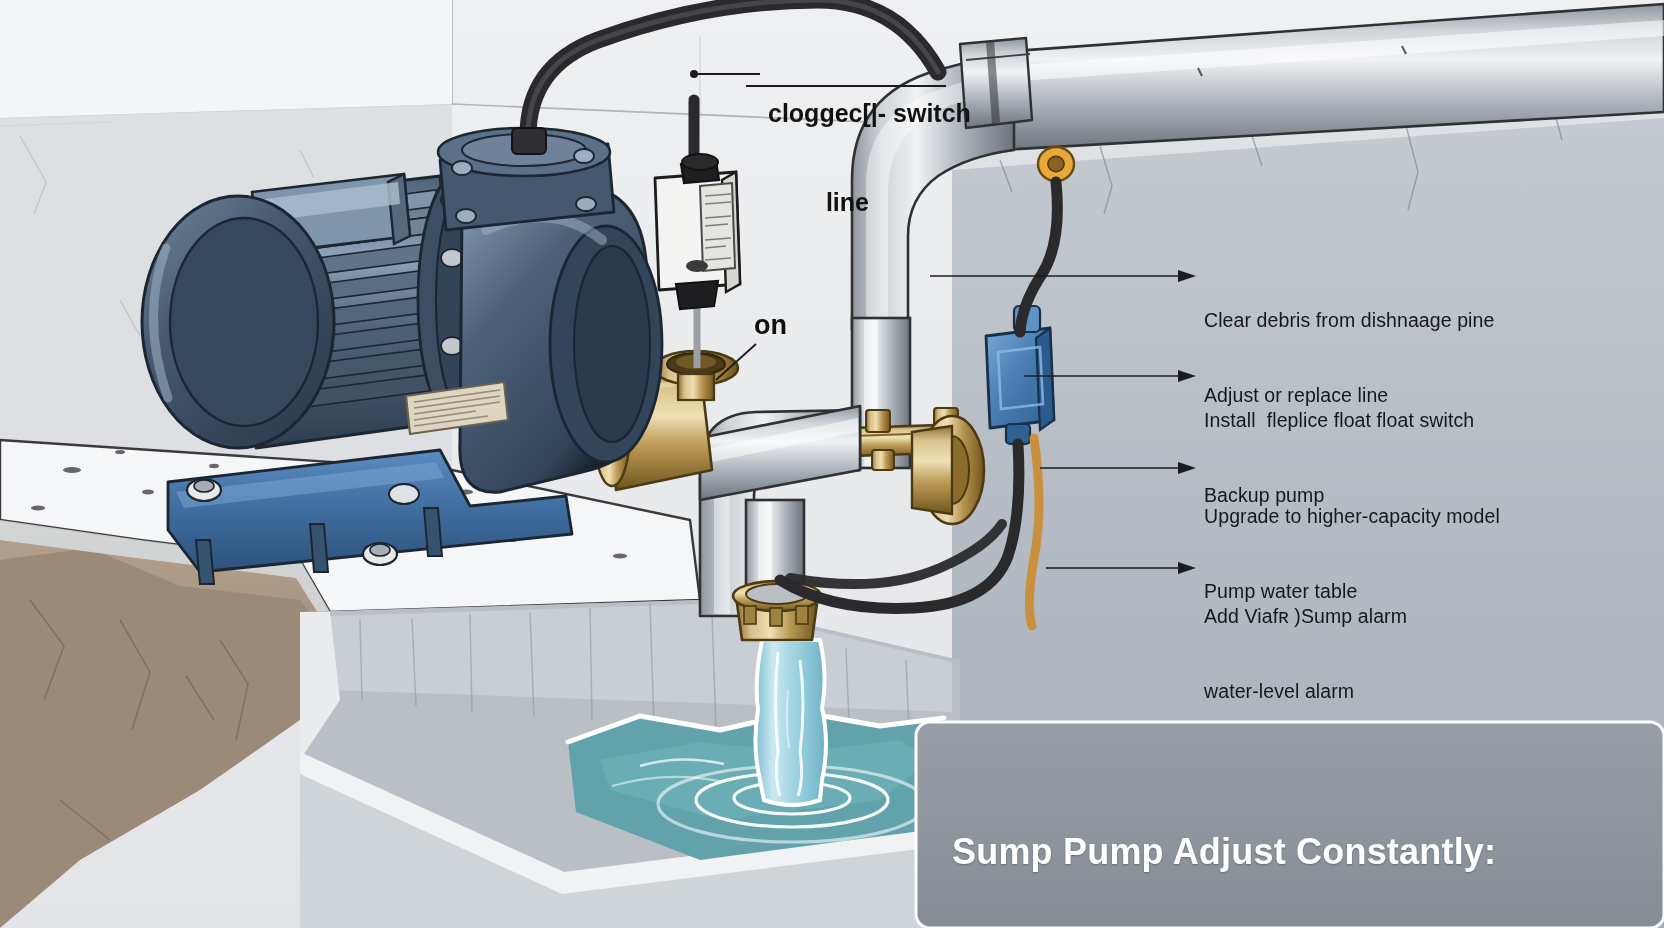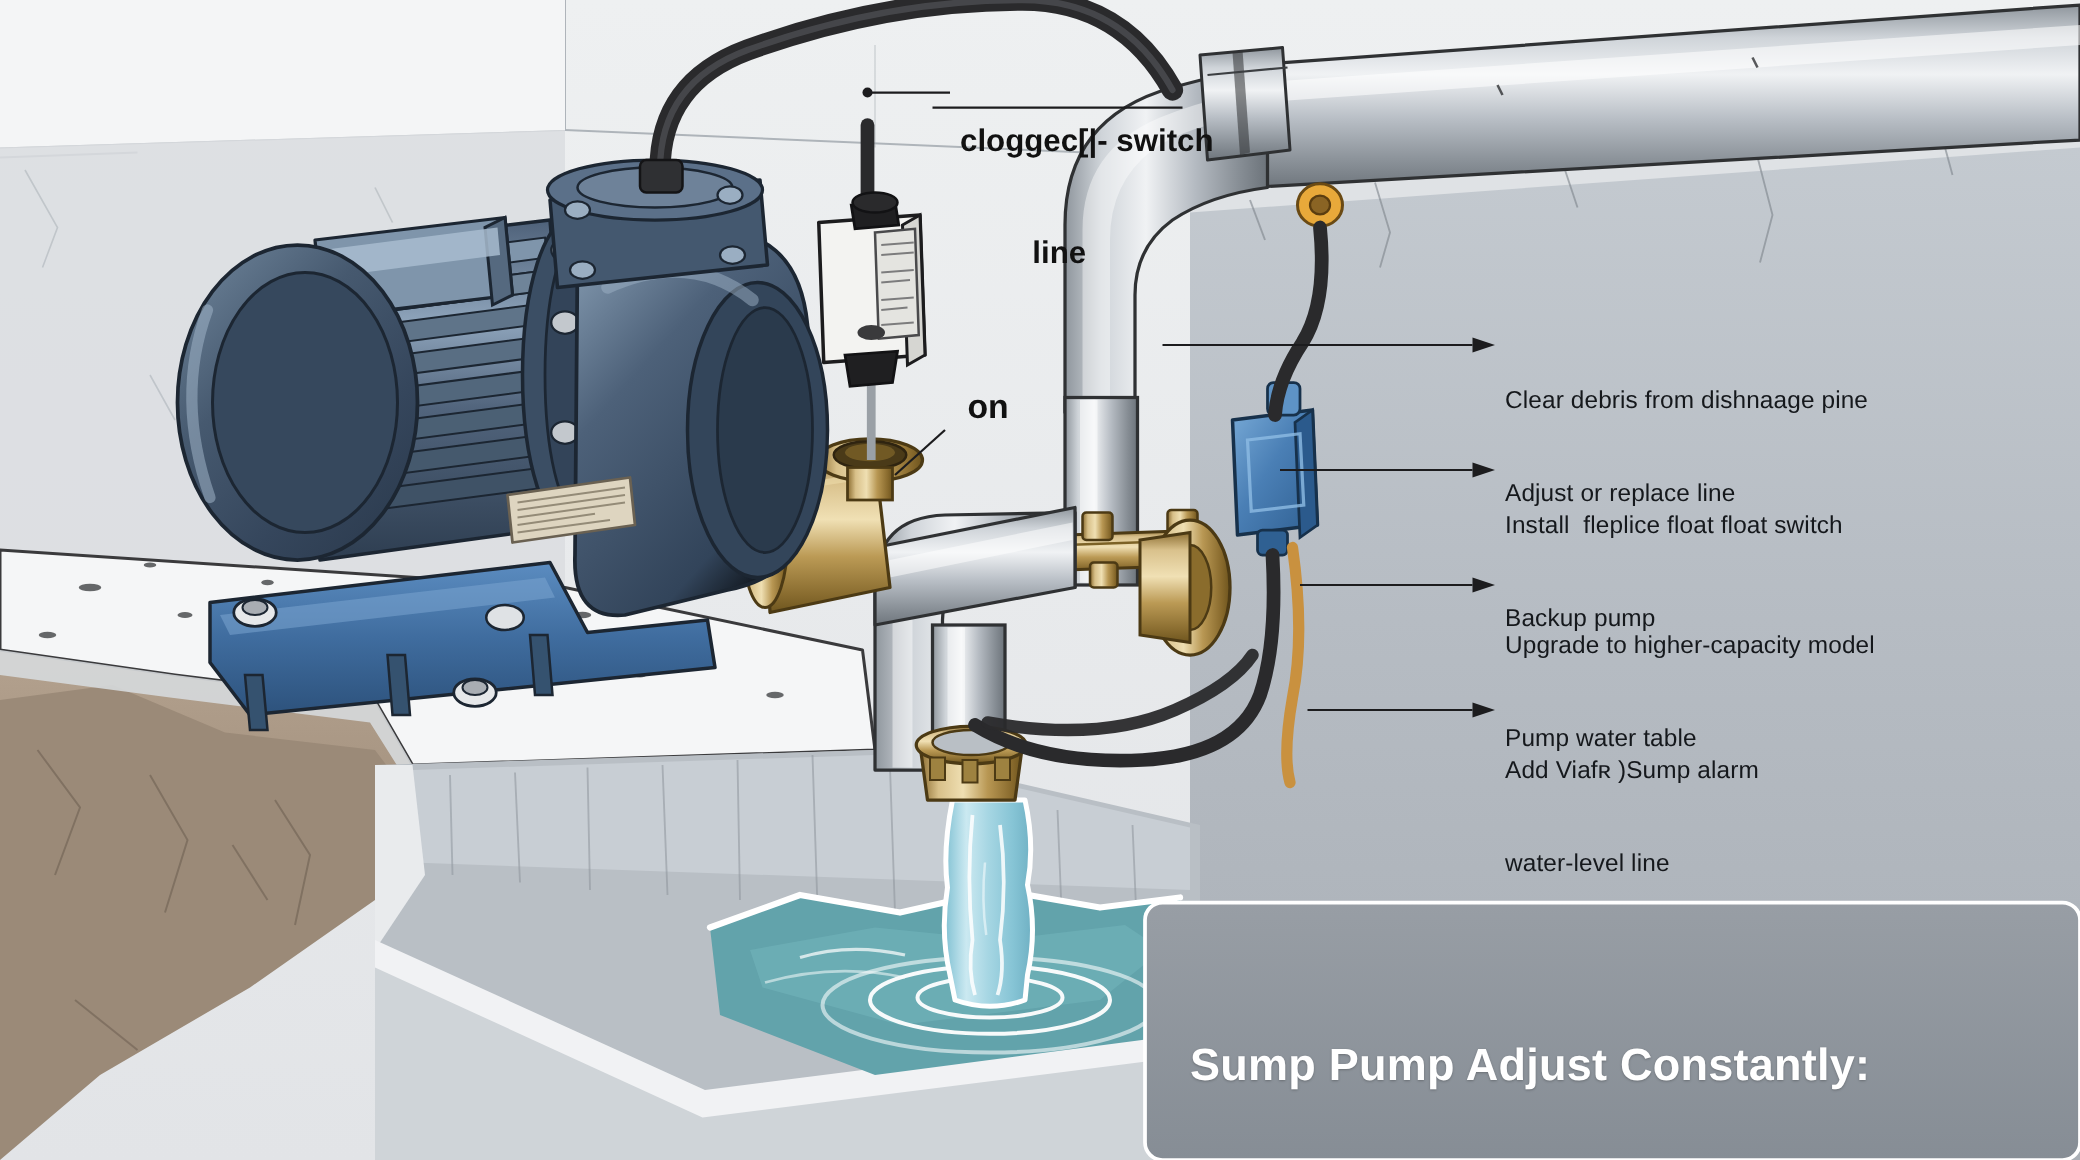--- a/index.html
+++ b/index.html
@@ -4,21 +4,21 @@
 <title>Sump Pump Diagram</title>
 <style>
   html,body{margin:0;padding:0;background:#fff;}
   body{font-family:"Liberation Sans",sans-serif;}
   #stage{position:relative;width:1664px;height:928px;overflow:hidden;background:#e9eaec;}
   #scene{position:absolute;inset:0;}
   .lbl{position:absolute;color:#111;font-family:"Liberation Sans",sans-serif;font-weight:700;line-height:1.18;white-space:pre;}
   .ann{position:absolute;color:#15181c;font-family:"Liberation Sans",sans-serif;font-weight:400;font-size:19.5px;line-height:25px;white-space:pre;letter-spacing:.1px;}
   .ann b{font-weight:400;display:block;}
   .title{position:absolute;color:#ffffff;font-family:"Liberation Sans",sans-serif;font-weight:700;font-size:36px;line-height:44px;white-space:pre;letter-spacing:.2px;text-shadow:0 1px 2px rgba(0,0,0,.25);}
-  .cal{position:absolute;font-family:"Liberation Sans",sans-serif;font-weight:700;color:#111;white-space:pre;margin-left:20px;}
+  .cal{position:absolute;font-family:"Liberation Sans",sans-serif;font-weight:700;color:#111;white-space:pre;}
 </style>
 </head>
 <body>
 
 <div id="stage">
 
   <svg id="scene" viewBox="0 0 1664 928" width="1664" height="928" xmlns="http://www.w3.org/2000/svg">
 
     <defs>
       <linearGradient id="gMotor" x1="0" y1="0" x2="0" y2="1">
@@ -495,21 +495,21 @@
     <b>Adjust or replace line</b>
   </div>
 
   <div class="ann" style="left:1204px; top:454px;">
     <b>Upgrade to higher-capacity model</b>
     <b>Pump water table</b>
   </div>
 
   <div class="ann" style="left:1204px; top:554px;">
     <b>Add Viafʀ )Sump alarm</b>
-    <b>water-level line</b>
+    <b>water-level alarm</b>
   </div>
 
   <div class="title" style="left:952px; top:742px;">
     <div>Sump Pump Adjust Constantly:</div>
     
   </div>
 
 </div>
 
 </body></html>

